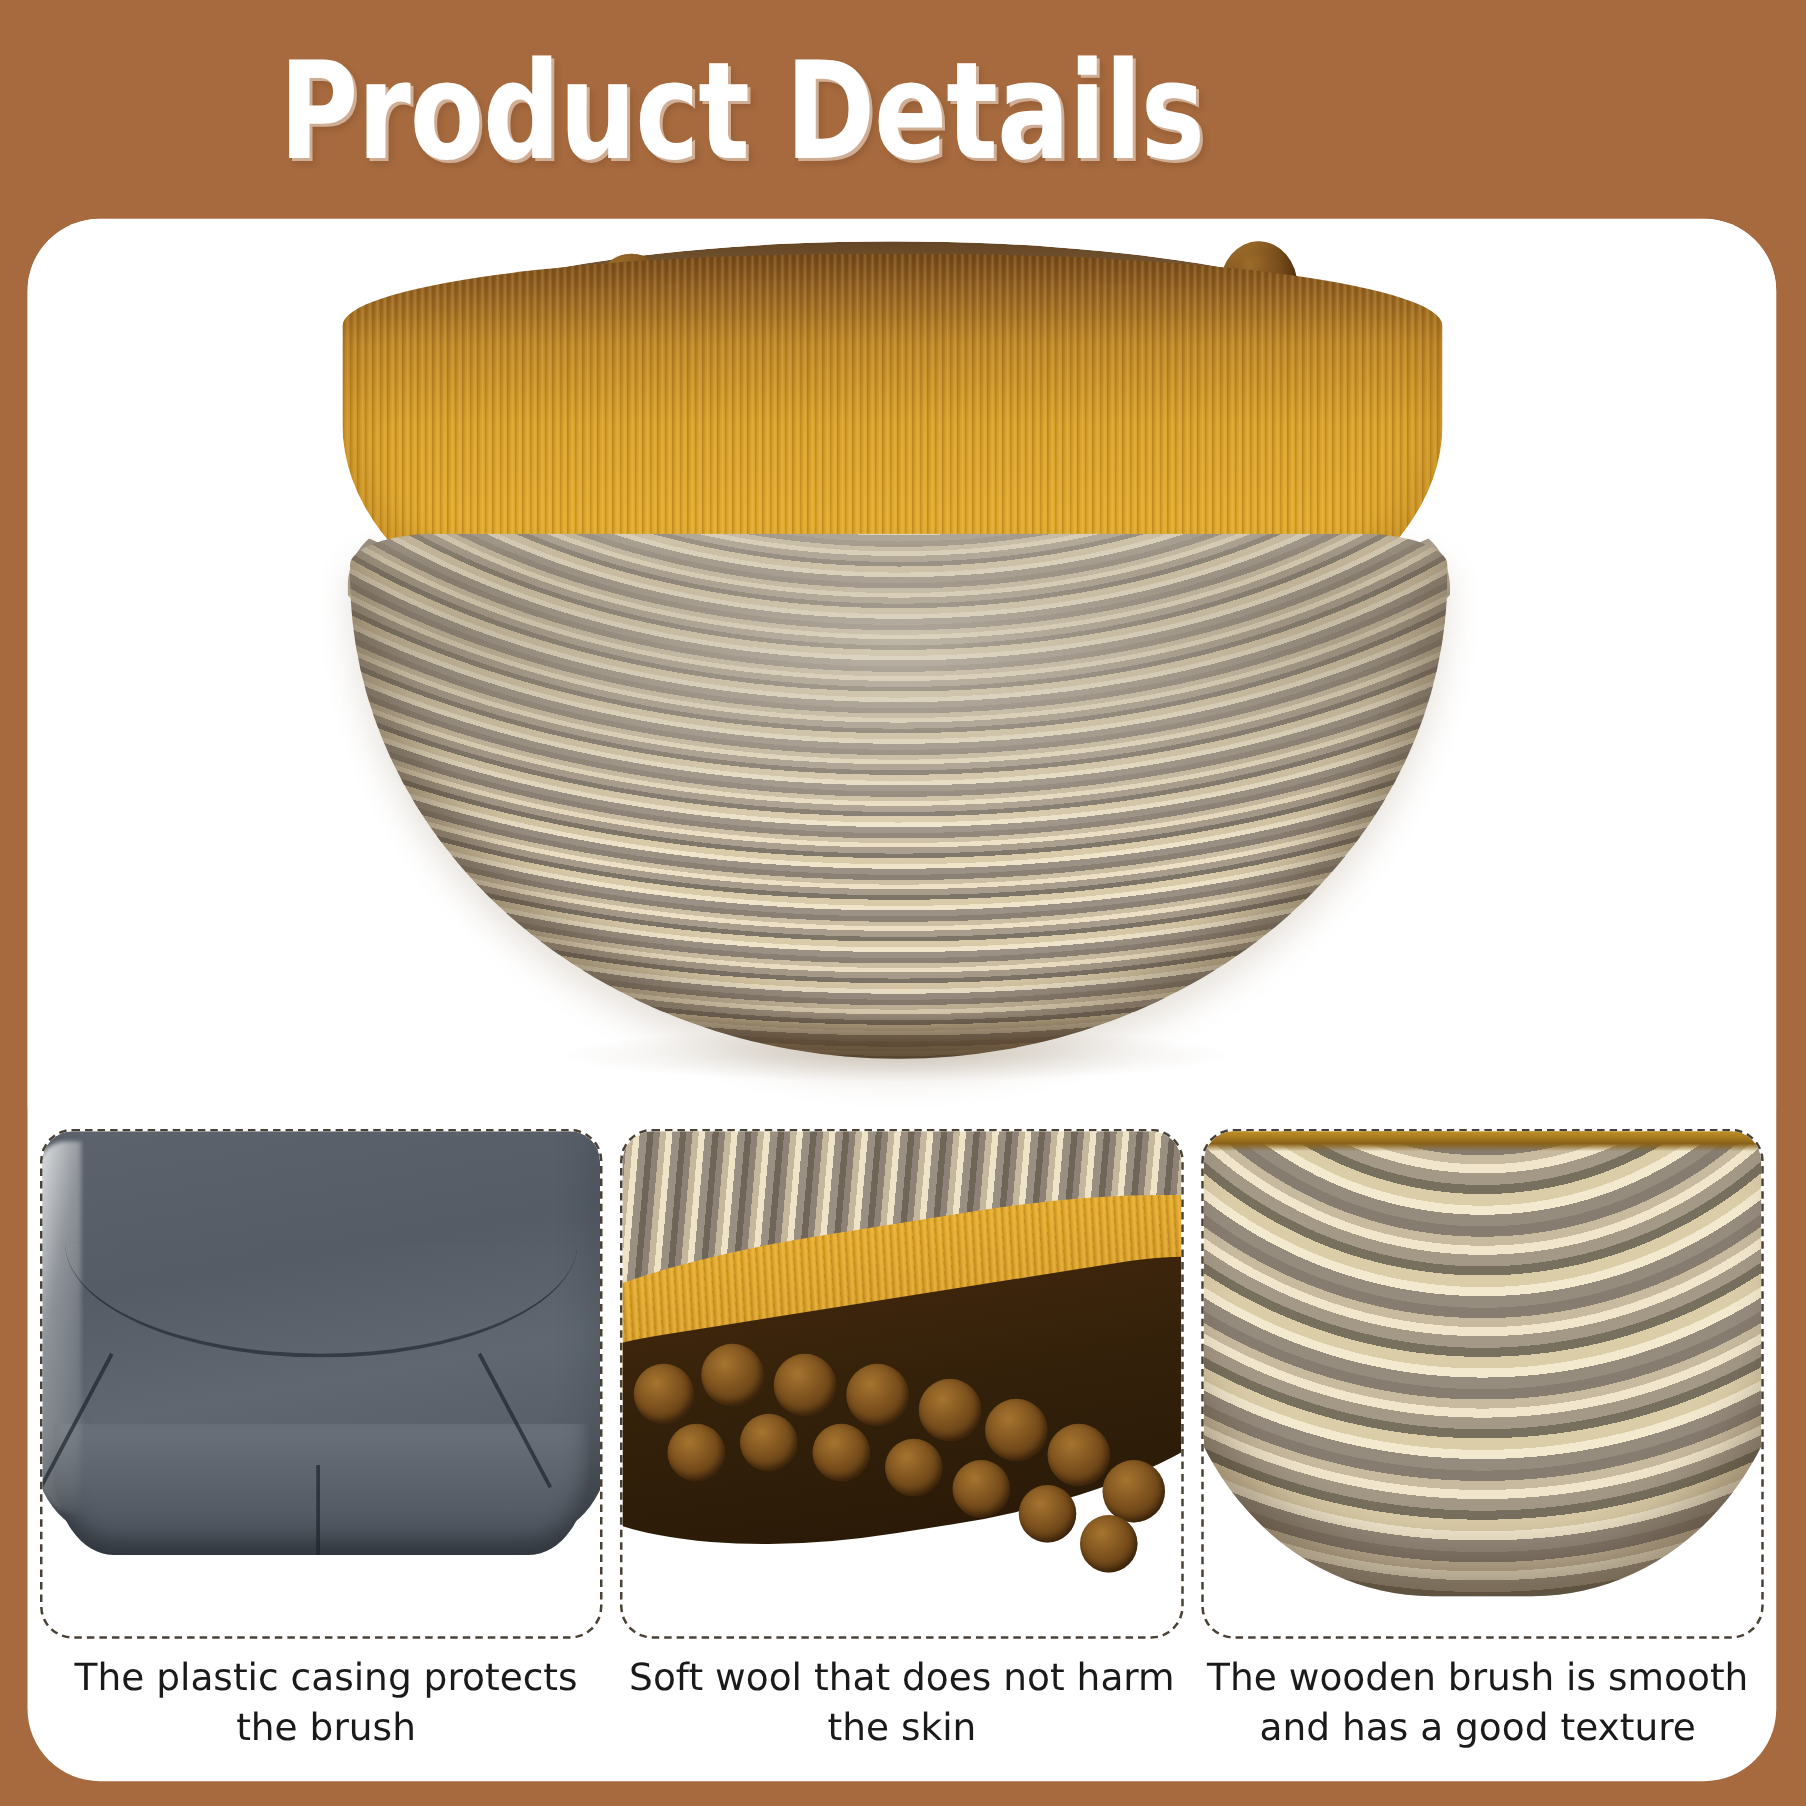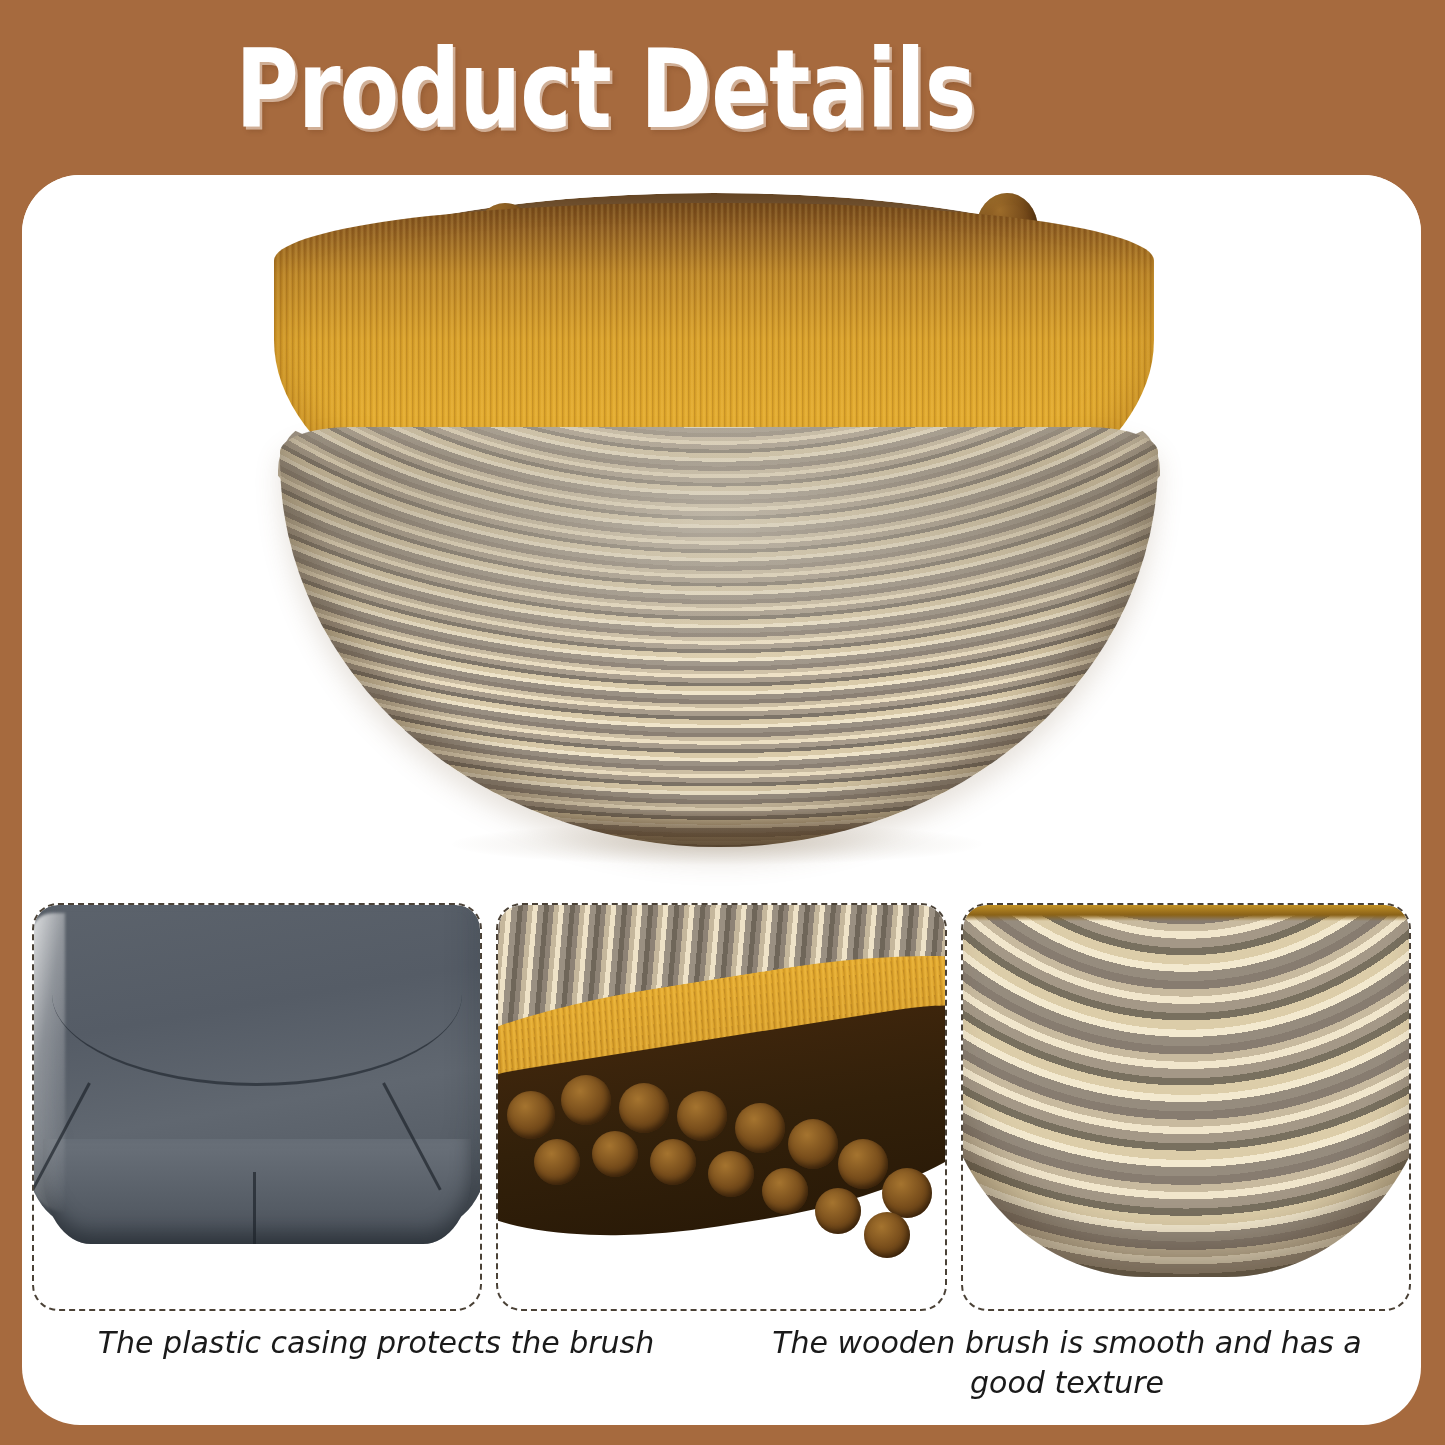--- a/index.html
+++ b/index.html
@@ -24,21 +24,20 @@
 
   
   #header-bar {
     position: absolute;
     left: 0; top: 0;
     width: 1186px;
     height: 175px;
     display: flex;
     align-items: center;
     justify-content: center;
-    padding-left: 12px;
   }
   #page-title {
     font-family: "DejaVu Sans", sans-serif;
     font-weight: 700;
     font-size: 108px;
     line-height: 108px;
     letter-spacing: -1px;
     color: #ffffff;
     transform: scaleX(0.80);
     transform-origin: center center;
@@ -345,21 +344,20 @@
 
   
   #caption-row {
     position: absolute;
     left: 10px;
     top: 1148px;
     width: 1379px;
     height: 100px;
     display: flex;
     gap: 3px;
-    font-style: italic;
   }
   .caption {
     flex: 1 1 0;
     text-align: center;
     font-family: "DejaVu Sans", sans-serif;
     font-size: 30px;
     line-height: 40px;
     color: #1a1a1a;
     padding: 0 10px;
     box-sizing: border-box;
@@ -436,17 +434,18 @@
         <div class="thumb-media">
           <div class="wood-macro"></div>
           <div class="wood-macro-top"></div>
         </div>
       </div>
 
     </div>
 
     <div id="caption-row">
       <div class="caption">The plastic casing protects the brush</div>
+      <div class="caption">Soft wool that does not harm the skin</div>
       <div class="caption">The wooden brush is smooth and has a good texture</div>
     </div>
 
   </div>
 </div>
 
 </body></html>

